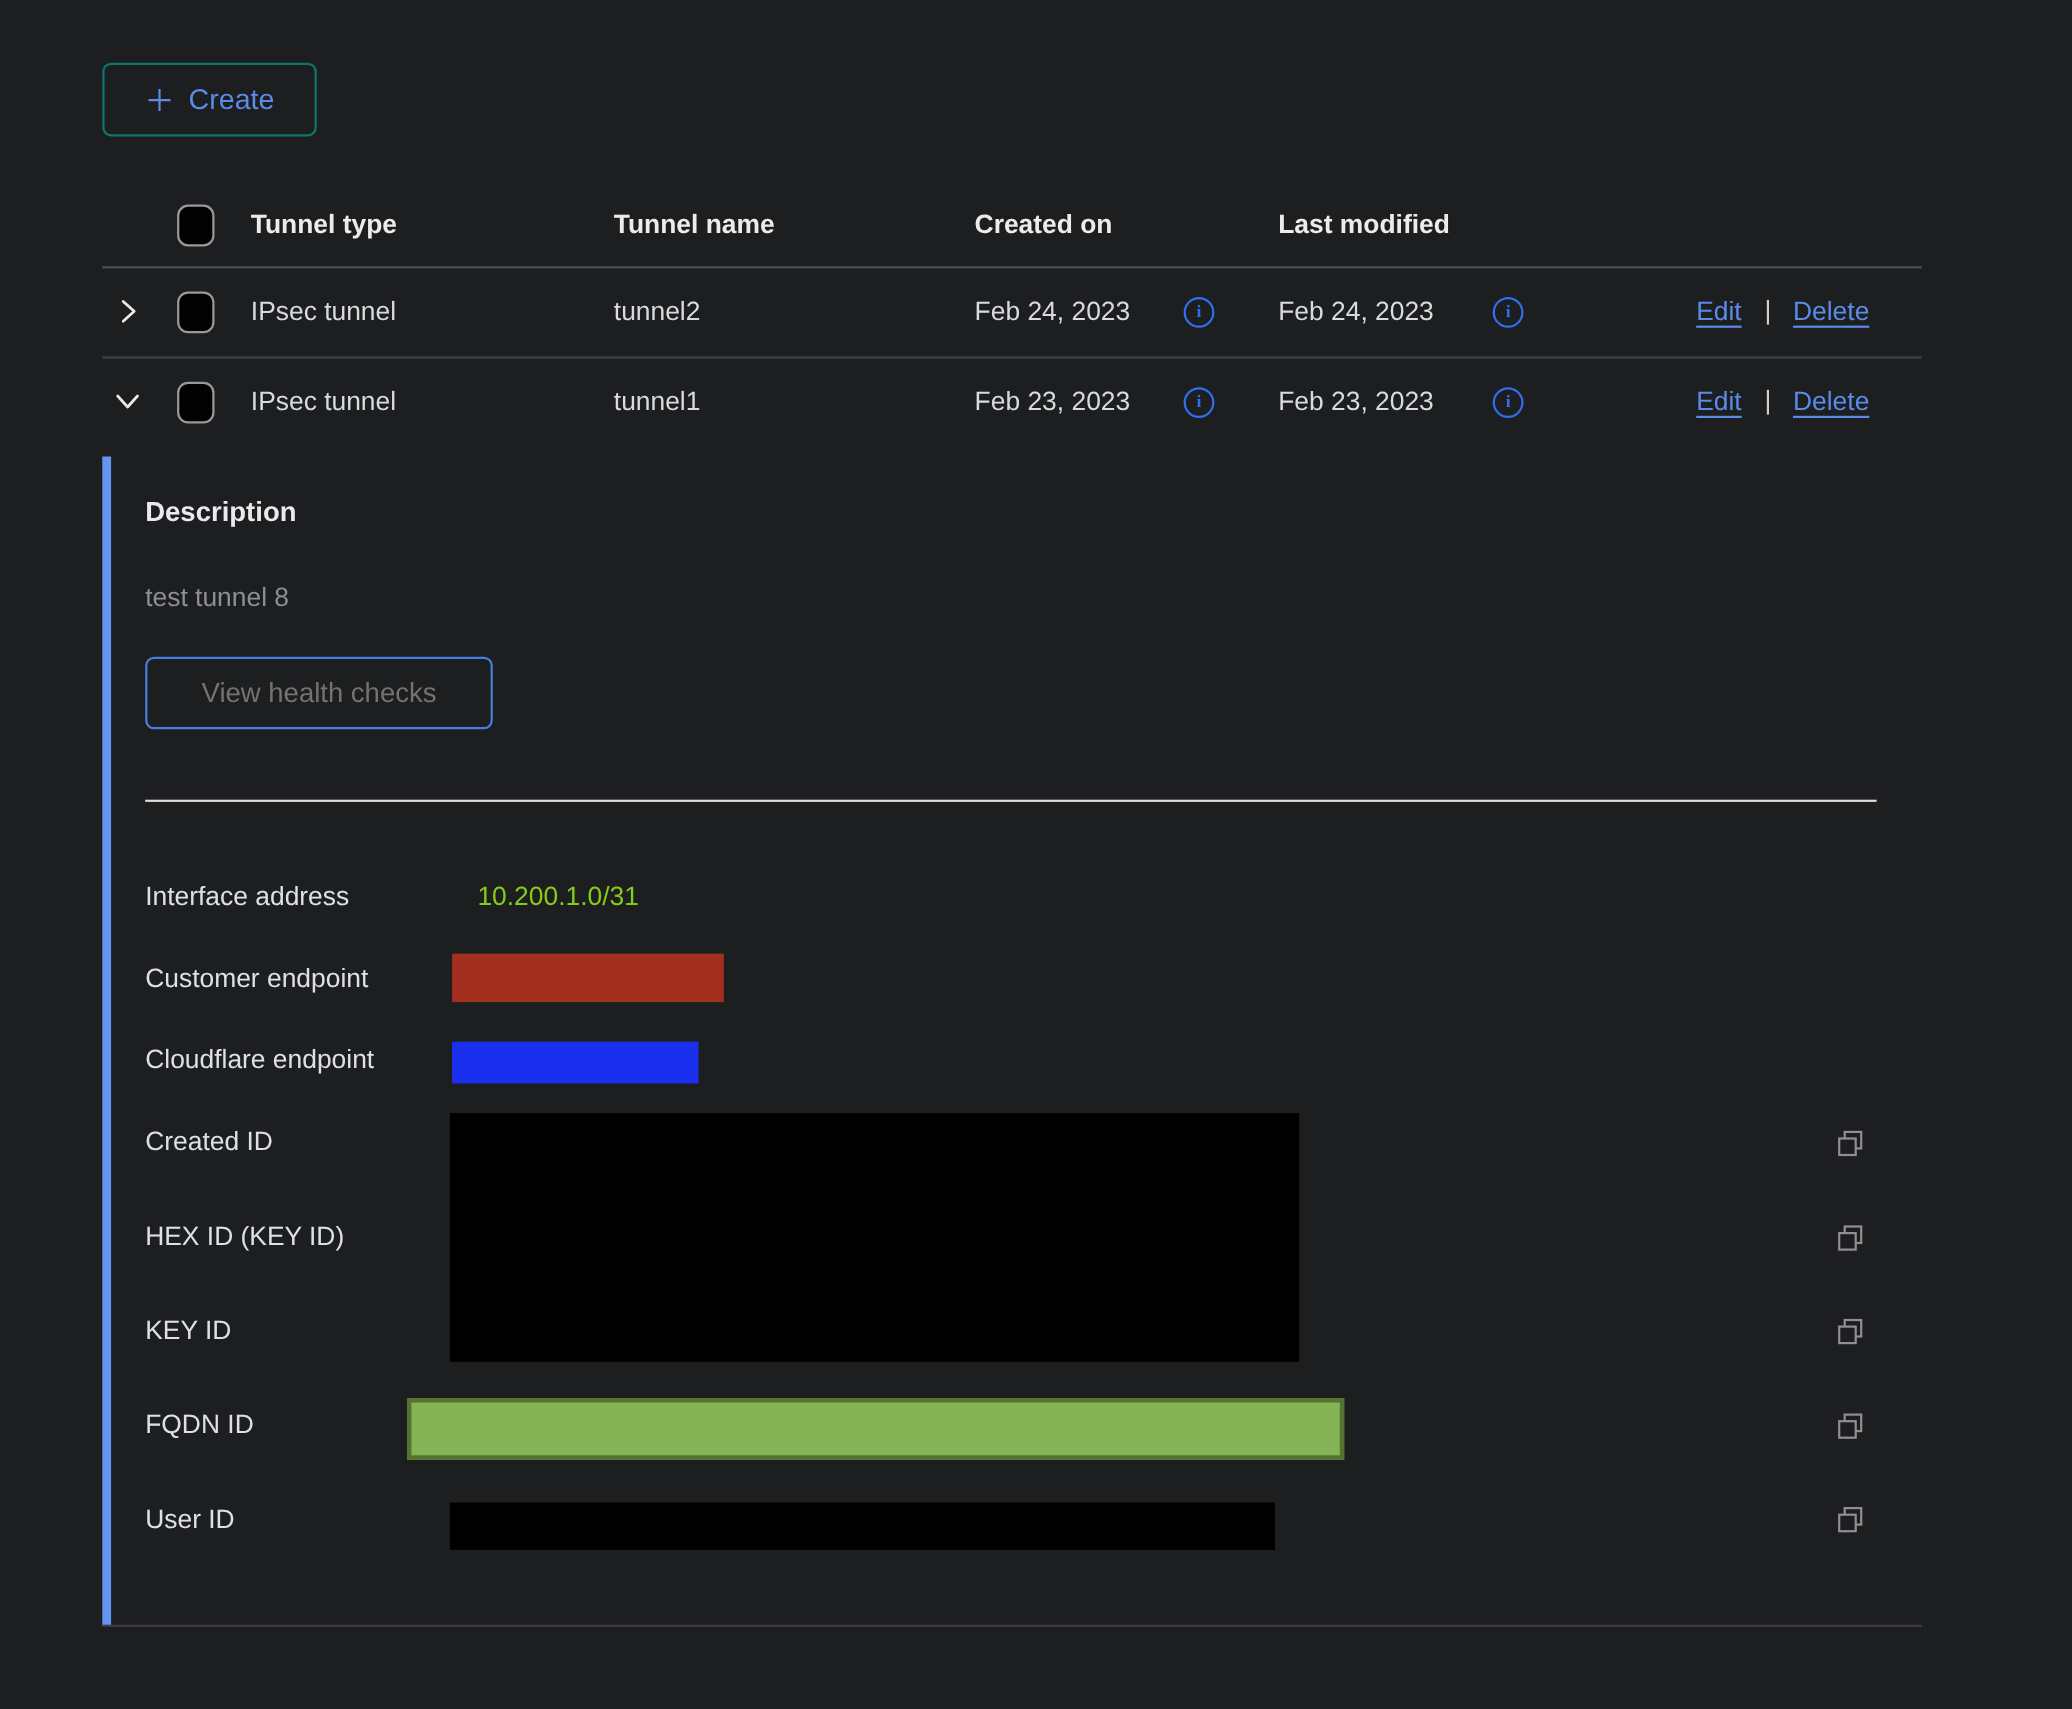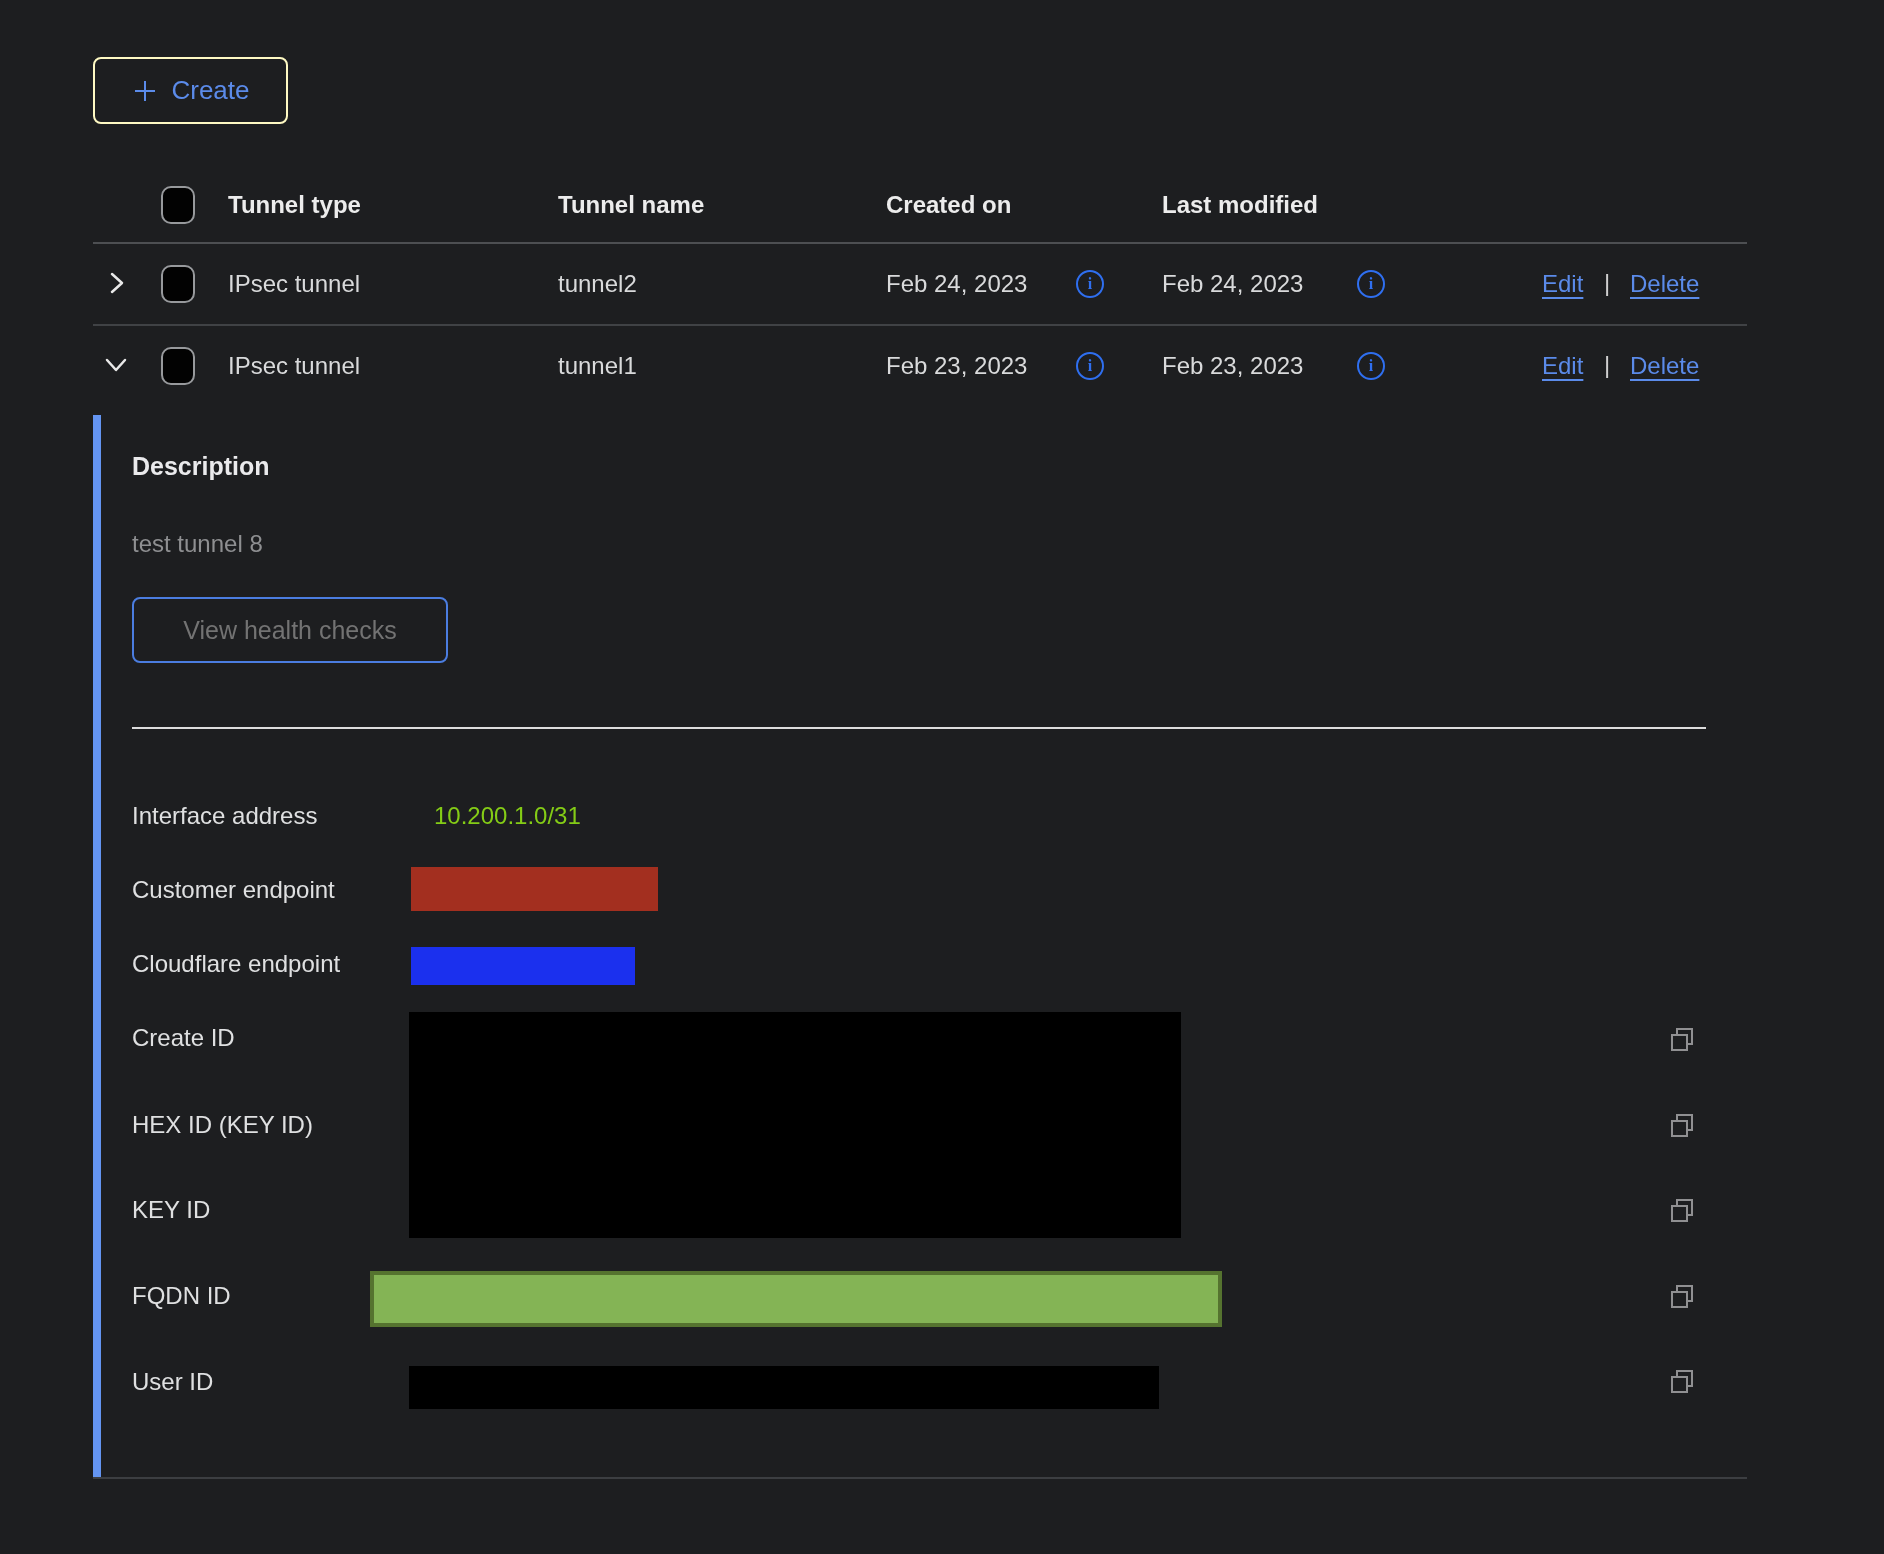--- a/index.html
+++ b/index.html
@@ -6,21 +6,21 @@
   body{
     width:1884px;height:1554px;position:relative;overflow:hidden;
     background:#1d1e20;
     font-family:"Liberation Sans","DejaVu Sans",sans-serif;
     -webkit-font-smoothing:antialiased;
   }
 
   
   .create-btn{
     position:absolute;left:93px;top:57px;width:195px;height:67px;
-    border:2px solid #fef9c3;border-radius:8px;background:transparent;
+    border:2px solid #0f766e;border-radius:8px;background:transparent;
     display:flex;align-items:center;justify-content:center;gap:12px;
     color:#5b8bea;font-size:26px;cursor:pointer;
   }
   .create-btn svg{display:block;}
 
   
   .divider{position:absolute;left:93px;width:1654px;height:2px;background:#404245;}
   .divider.header{top:242px;background:#4d4f52;}
   .divider.row1{top:324px;}
   .divider.bottom{top:1477px;background:#3c3e41;}
@@ -157,21 +157,21 @@
 
 <span class="f-label" style="top:802px;">Interface address</span>
 <span class="f-value" style="left:434px;top:802px;">10.200.1.0/31</span>
 
 <span class="f-label" style="top:876px;">Customer endpoint</span>
 <div class="redact red"></div>
 
 <span class="f-label" style="top:950px;">Cloudflare endpoint</span>
 <div class="redact blue"></div>
 
-<span class="f-label" style="top:1024px;">Create ID</span>
+<span class="f-label" style="top:1024px;">Created ID</span>
 <span class="f-label" style="top:1111px;">HEX ID (KEY ID)</span>
 <span class="f-label" style="top:1196px;">KEY ID</span>
 <div class="redact black-big"></div>
 
 <span class="f-label" style="top:1282px;">FQDN ID</span>
 <div class="redact green"></div>
 
 <span class="f-label" style="top:1368px;">User ID</span>
 <div class="redact black-user"></div>
 

